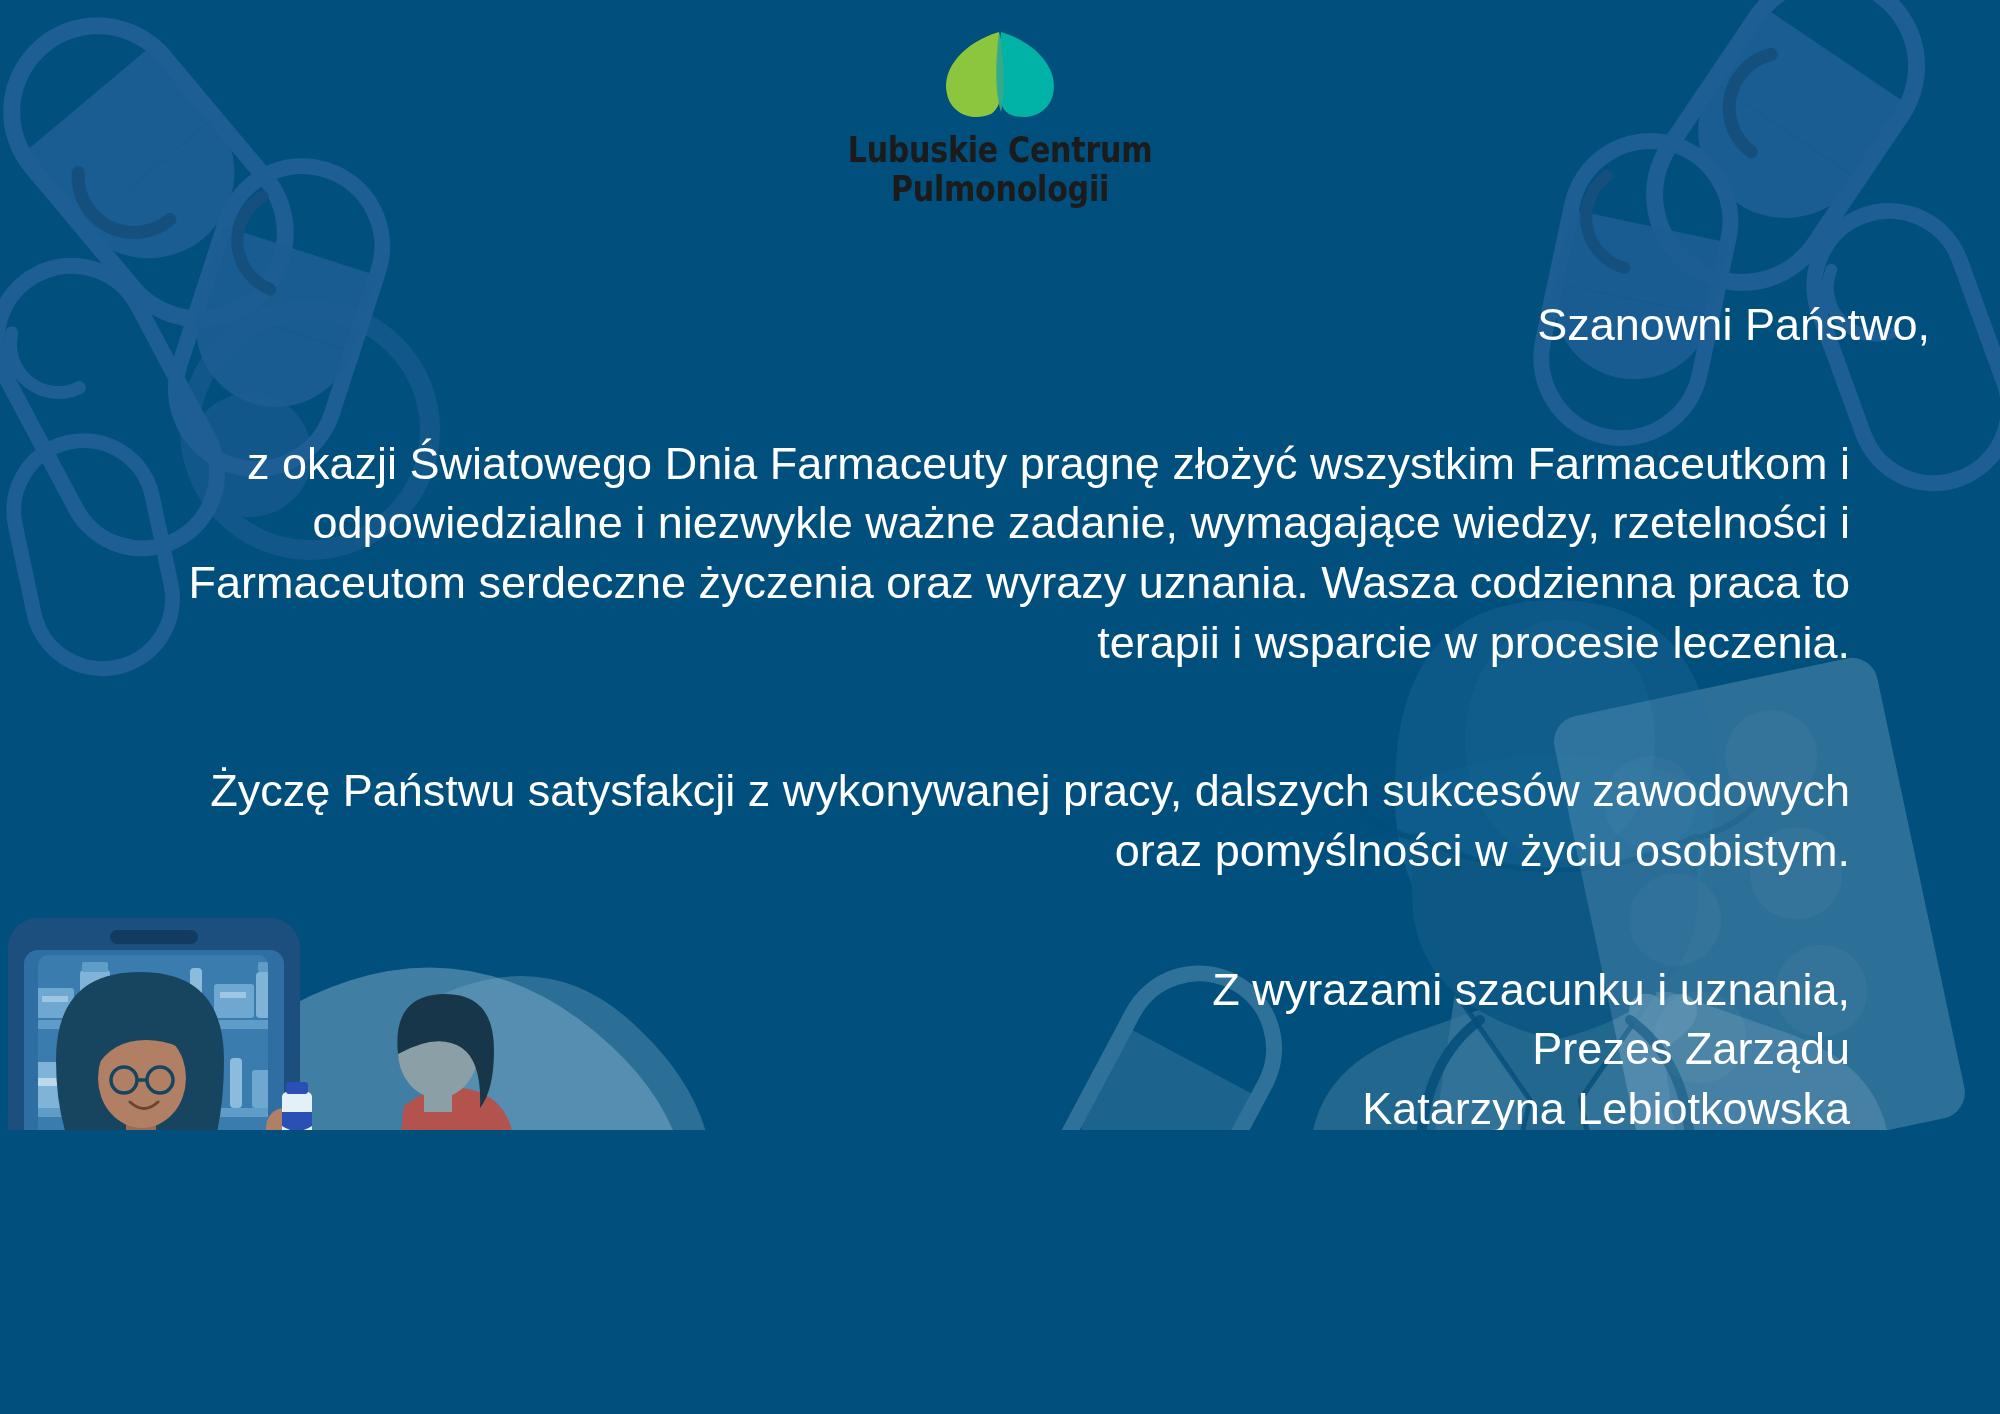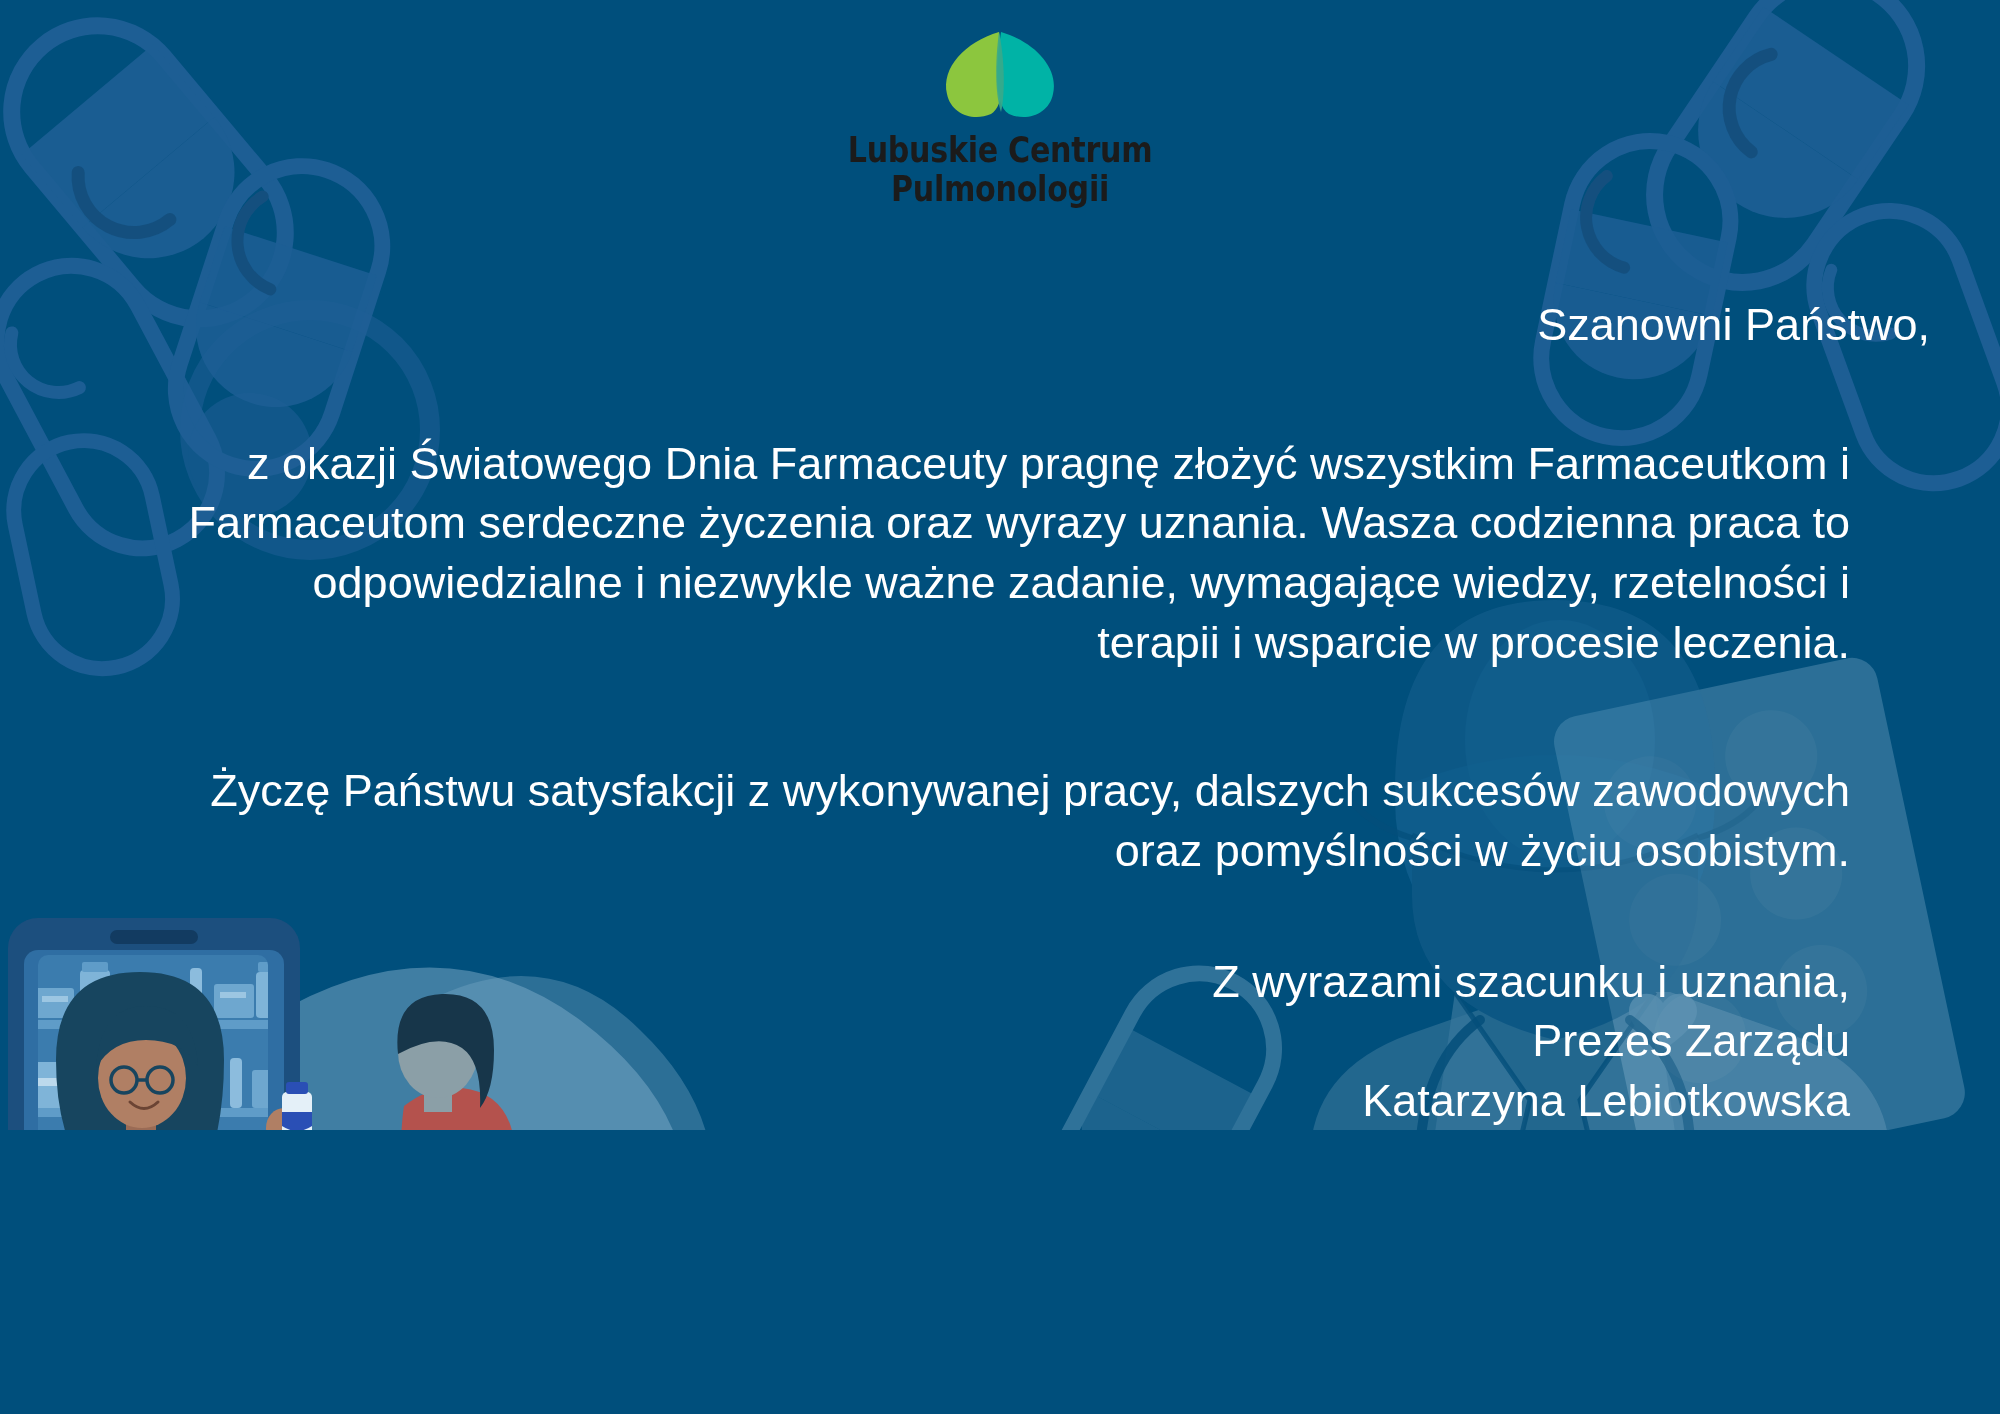--- a/index.html
+++ b/index.html
@@ -75,21 +75,21 @@
   .sig-line {
     font-size: 45px;
     line-height: 1.33;
   }
   .body-wrap {
     width: 1700px;
     margin: 13px auto;
   }
   .sig-wrap {
     width: 1700px;
-    margin: 0 auto;
+    margin: 8px auto;
   }
 </style>
 </head>
 <body>
 
 <div id="card">
 
   <svg class="bg-layer" viewBox="0 0 2000 1414" xmlns="http://www.w3.org/2000/svg">
     <defs>
       <clipPath id="cardClip">
@@ -344,22 +344,22 @@
   </div>
 
   <div id="message">
 
     <div class="greeting">Szanowni Państwo,</div>
 
     <div class="spacer-lg"></div>
 
     <div class="body-wrap">
       <div class="para">z okazji Światowego Dnia Farmaceuty pragnę złożyć wszystkim Farmaceutkom i</div>
+      <div class="para">odpowiedzialne i niezwykle ważne zadanie, wymagające wiedzy, rzetelności i</div>
       <div class="para">Farmaceutom serdeczne życzenia oraz wyrazy uznania. Wasza codzienna praca to</div>
-      <div class="para">odpowiedzialne i niezwykle ważne zadanie, wymagające wiedzy, rzetelności i</div>
       <div class="para">terapii i wsparcie w procesie leczenia.</div>
     </div>
 
     <div class="spacer-md"></div>
 
     <div class="body-wrap">
       <div class="para">Życzę Państwu satysfakcji z wykonywanej pracy, dalszych sukcesów zawodowych</div>
       <div class="para">oraz pomyślności w życiu osobistym.</div>
     </div>
 

